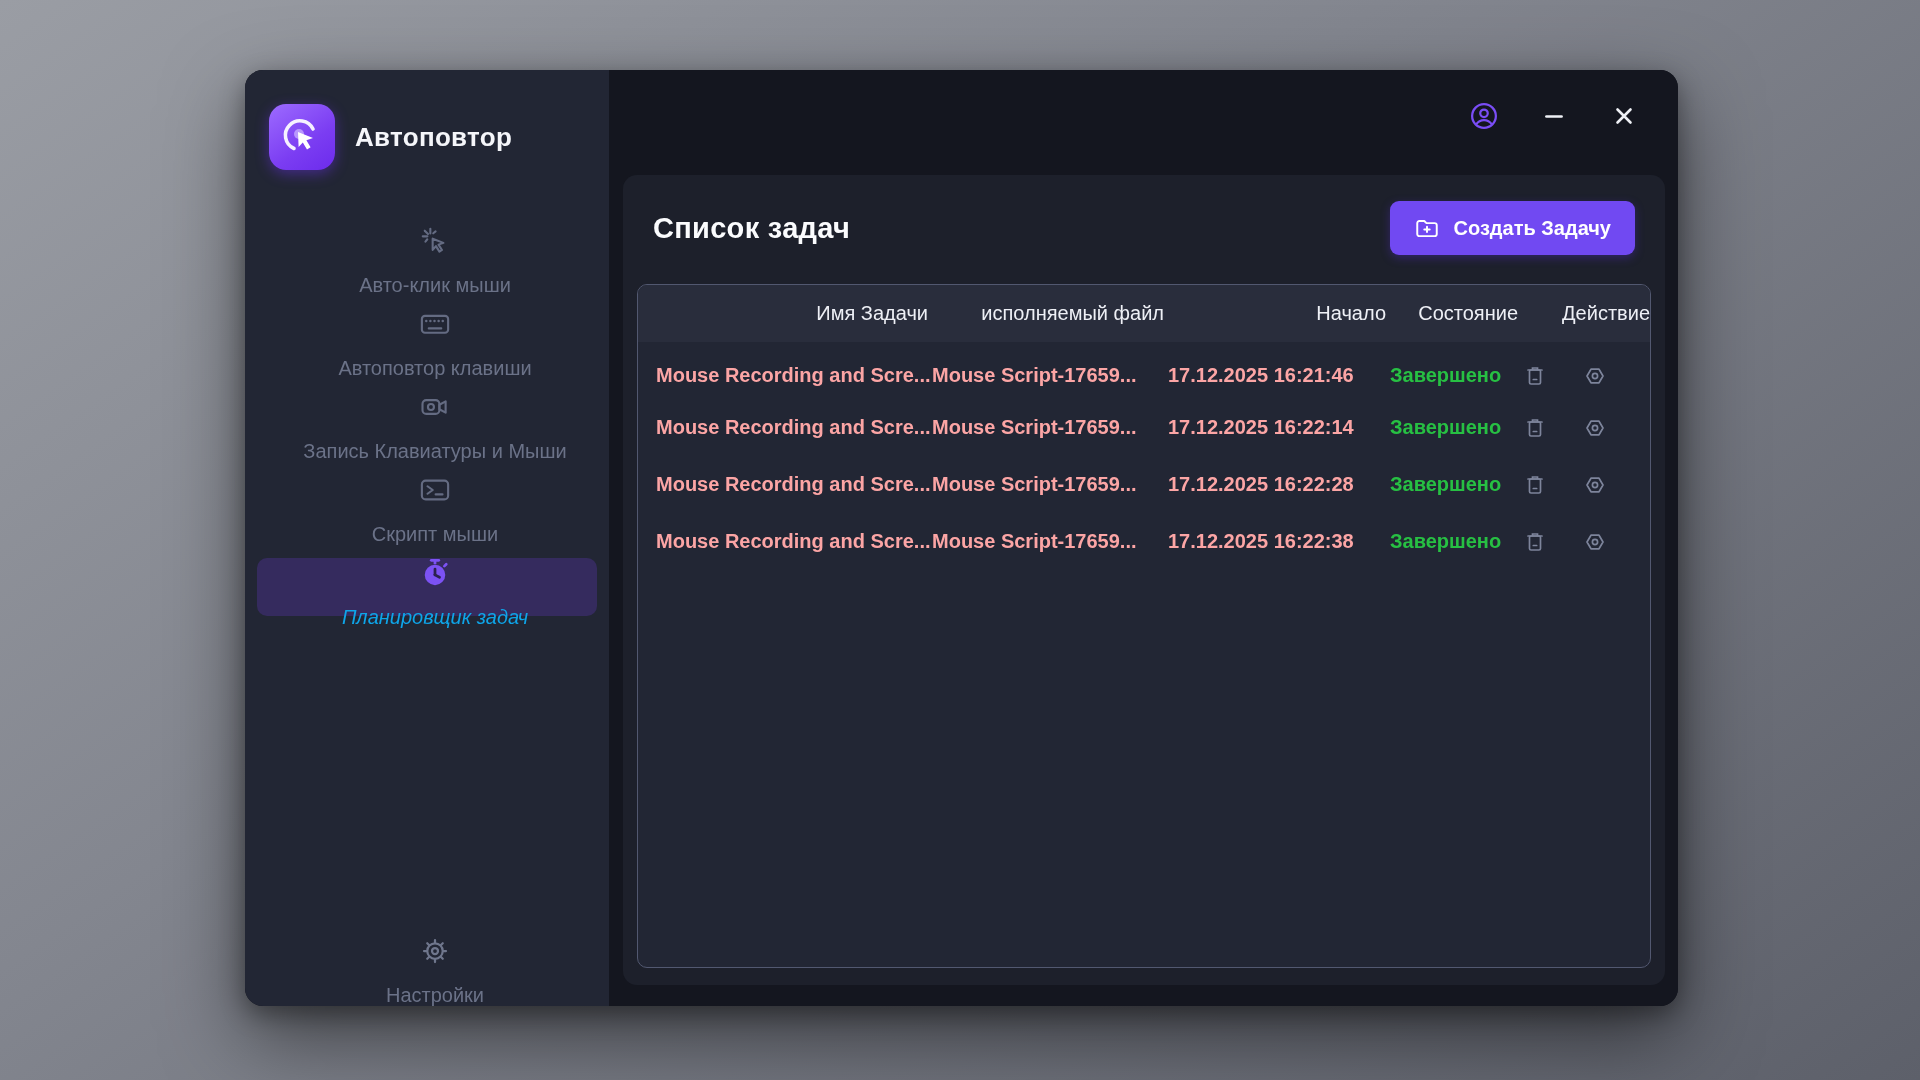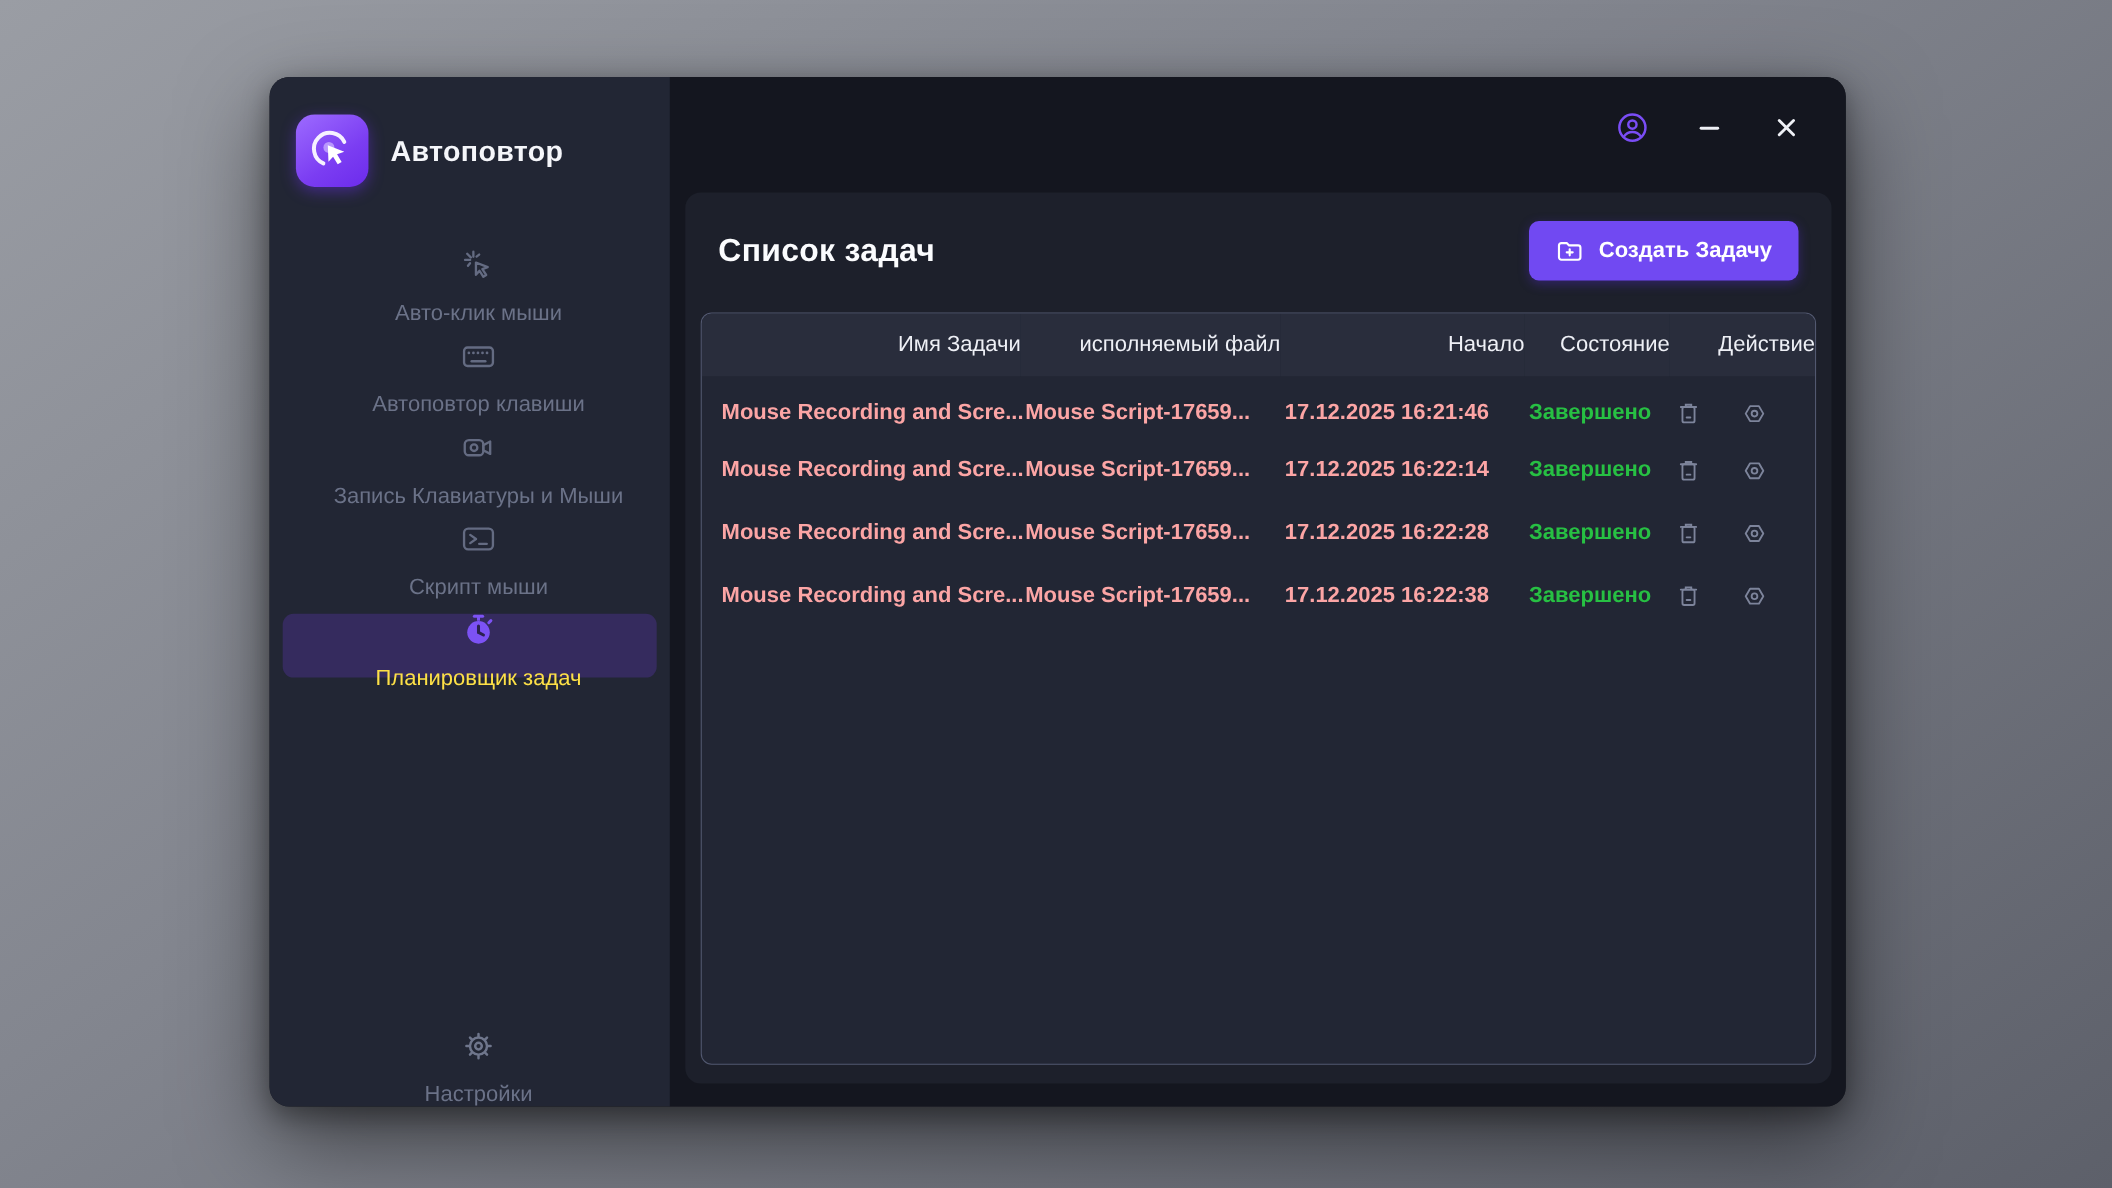--- a/index.html
+++ b/index.html
@@ -32,21 +32,21 @@
   .app-title { color:#f5f6fa; font-size:26px; font-weight:700; letter-spacing:.3px; }
 
   .nav { margin-top:56px; display:flex; flex-direction:column; gap:25px; }
   .nav-item {
     height:58px; margin:0 12px; border-radius:10px;
     display:flex; align-items:center; gap:18px; padding:0 0 0 16px;
     color:#6b7288; cursor:default;flex-direction:column;
   }
   .nav-item .nav-icon { width:30px; height:30px; flex:0 0 30px; display:flex; align-items:center; justify-content:center; color:#646b82; }
   .nav-item .nav-label { font-size:20px; font-weight:500; white-space:nowrap; }
-  .nav-item.active { background:#352b5e; color:#fde047; }
+  .nav-item.active { background:#352b5e; color:#0ea5e9;font-style:italic; }
   .nav-item.active .nav-icon { color:#7c52f4; }
 
   .settings-item {
     position:absolute; bottom:22px; left:12px; right:12px; height:48px;
     display:flex; align-items:center; gap:18px; padding-left:16px; color:#6b7288;flex-direction:column;
   }
   .settings-item .nav-icon { width:30px; height:30px; display:flex; align-items:center; justify-content:center; color:#6f768c; }
   .settings-item .nav-label { font-size:20px; font-weight:500; }
 
   

